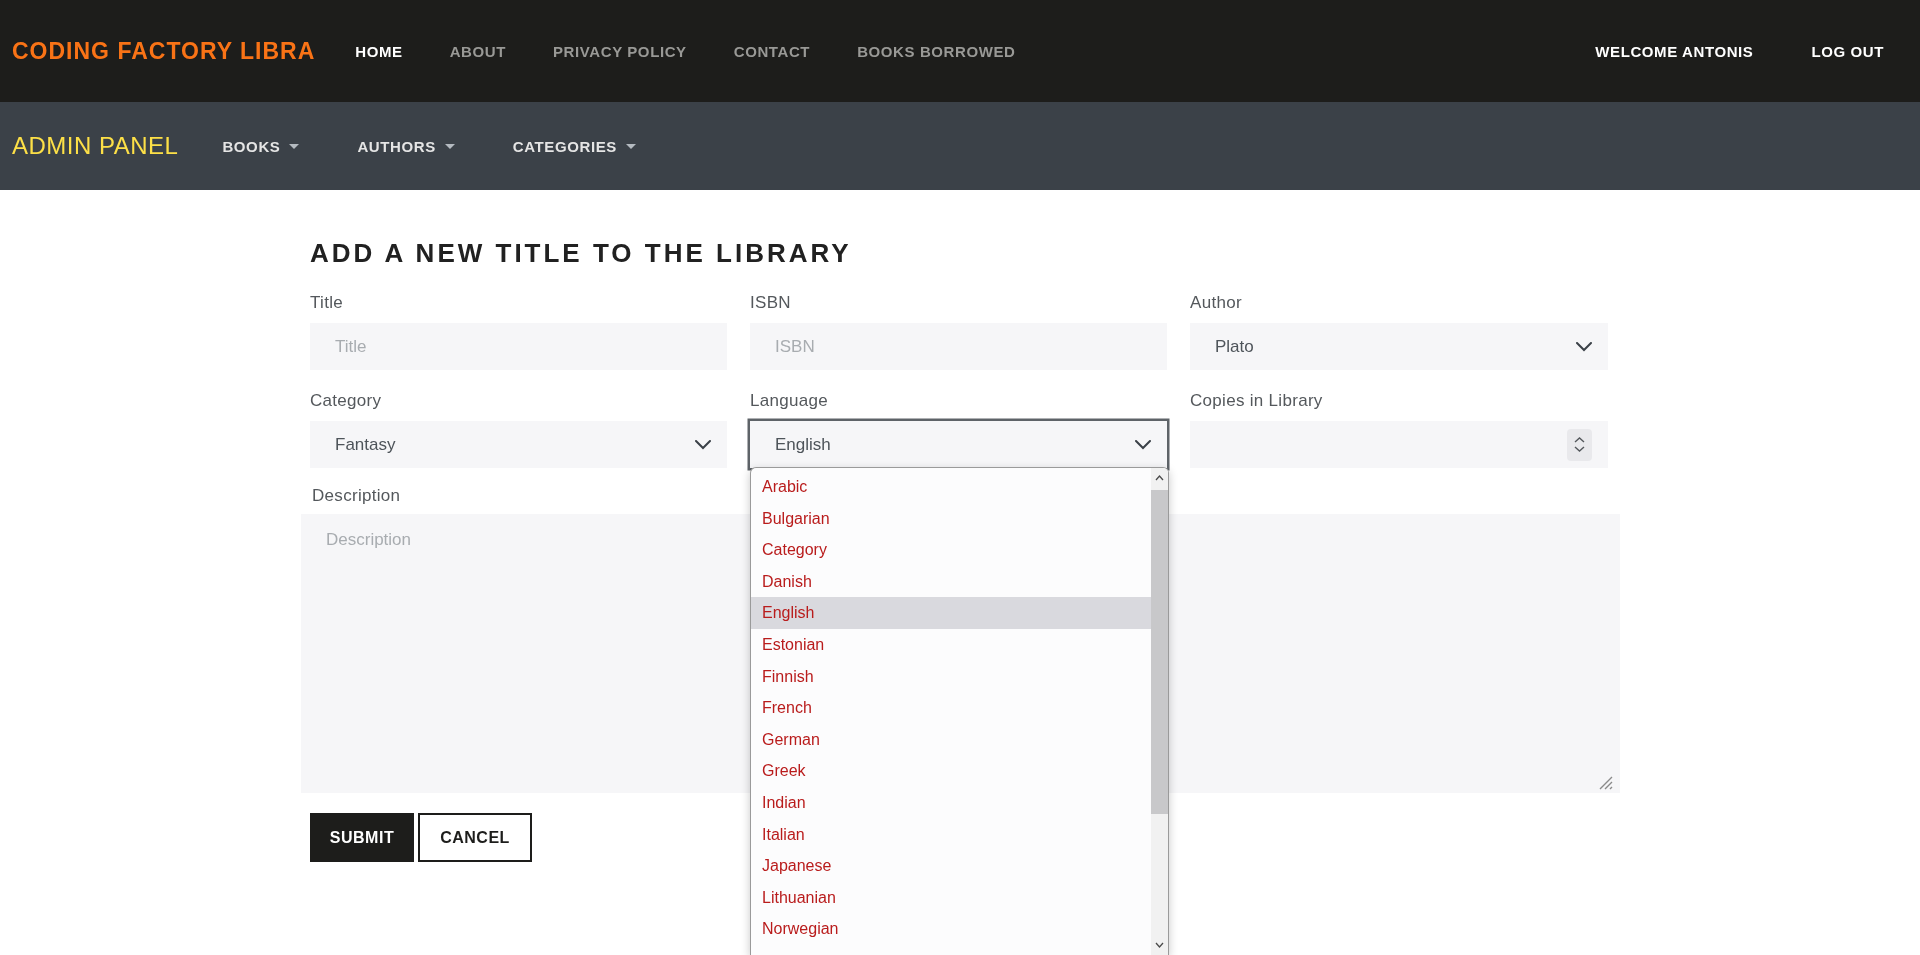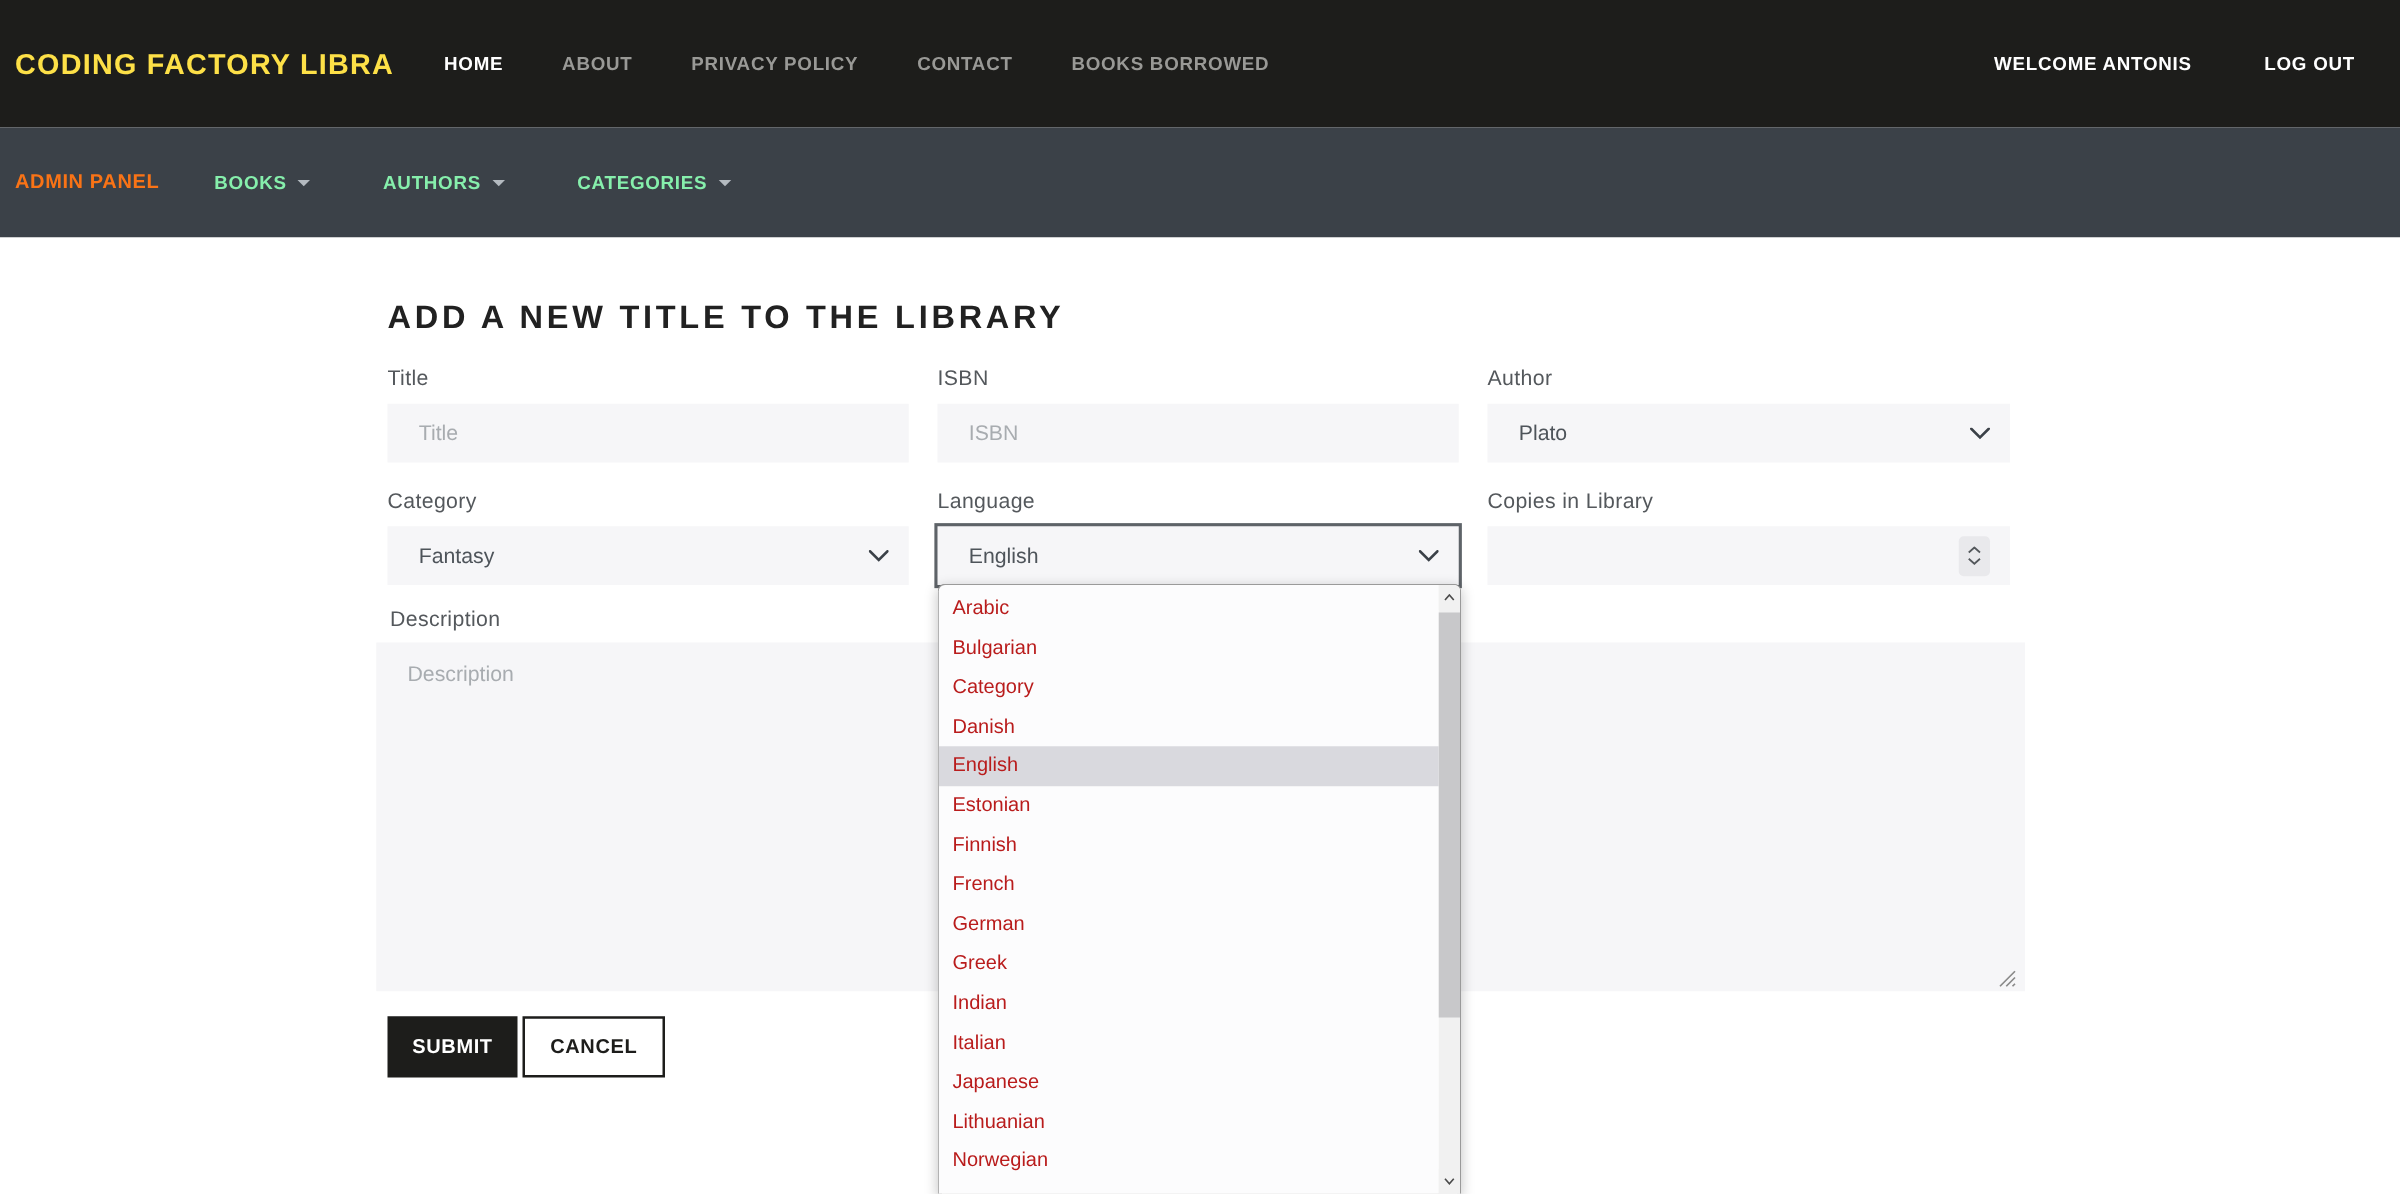--- a/index.html
+++ b/index.html
@@ -11,45 +11,45 @@
     font-family: "Liberation Sans", sans-serif;
   }
   
   .topbar {
     position: absolute; left: 0; top: 0; width: 1920px; height: 102px;
     background: #1d1d1b;
     display: flex; align-items: center;
     padding: 0 36px 0 12px;
   }
   .brand {
-    color: #fde047; font-size: 23px; font-weight: 700;
+    color: #f97316; font-size: 23px; font-weight: 700;
     letter-spacing: 1px; margin-right: 40px; white-space: nowrap; cursor: pointer;
   }
   .topnav { display: flex; align-items: center; }
   .navlink {
     color: #999996; font-size: 15px; font-weight: 600; letter-spacing: .6px;
     margin-right: 47px; text-decoration: none; cursor: pointer; white-space: nowrap;
   }
   .navlink.active { color: #ffffff; }
   .topbar-right { margin-left: auto; display: flex; align-items: center; gap: 58px; }
   .topbar-right .navlink { margin-right: 0; color: #ffffff; }
 
   
   .adminbar {
     position: absolute; left: 0; top: 102px; width: 1920px; height: 88px;
     background: #3b4148;
     display: flex; align-items: center;
     padding: 0 12px;
   }
   .admin-brand {
-    color: #f97316; font-size: 16px; font-weight: 700;
+    color: #fde047; font-size: 24px; font-weight: 400;
     letter-spacing: .5px; margin-right: 44px; cursor: pointer; white-space: nowrap;
   }
   .admin-item {
-    color: #86efac; font-size: 15px; font-weight: 600; letter-spacing: .6px;
+    color: #e5e5e5; font-size: 15px; font-weight: 600; letter-spacing: .6px;
     margin-right: 58px; display: flex; align-items: center; gap: 9px; cursor: pointer;
   }
   .caret {
     width: 0; height: 0;
     border-left: 5px solid transparent; border-right: 5px solid transparent;
     border-top: 5px solid #b4bac0;
   }
 
   
   .content { position: absolute; left: 0; top: 190px; width: 1920px; height: 765px; background: #fff; }

